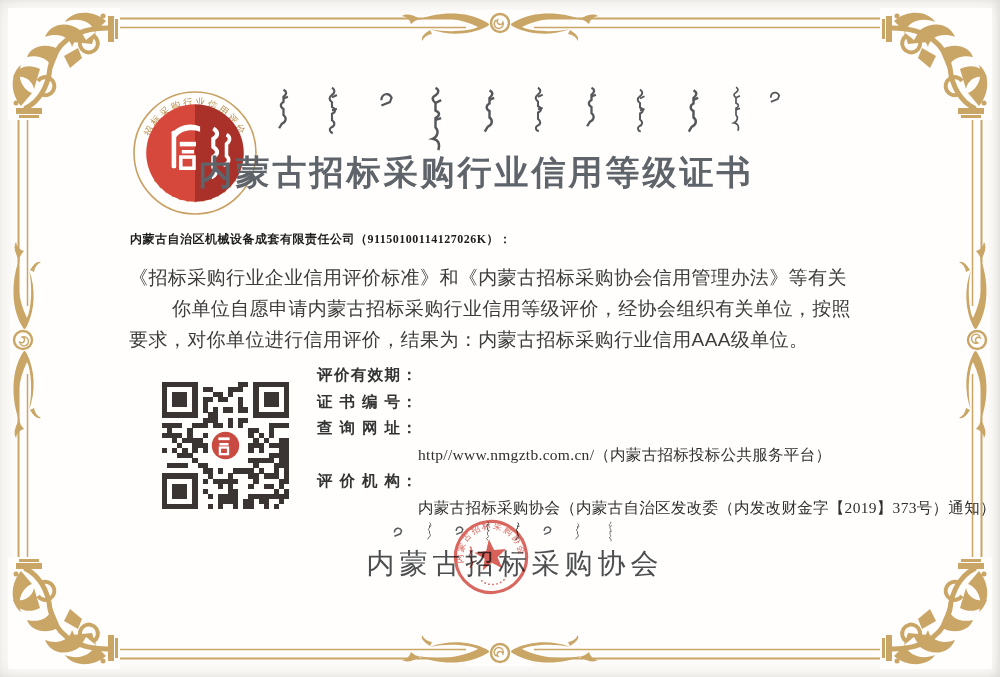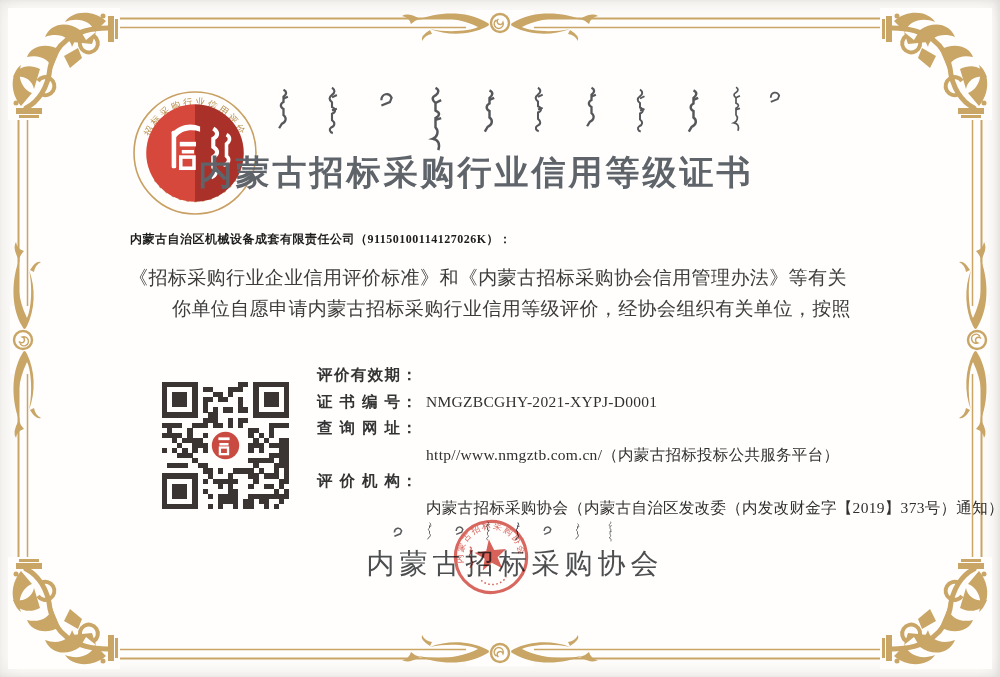--- a/index.html
+++ b/index.html
@@ -28,21 +28,21 @@
     font-family:"Liberation Sans", sans-serif;
   }
   .body-text .ln{white-space:nowrap;}
   .body-text .indent{padding-left:43px;}
   .details{
     left:317px;top:365px;display:grid;grid-auto-rows:26.6px;
     font-size:15.5px;color:#2f2f2f;
   }
   .drow{display:flex;align-items:baseline;white-space:nowrap;}
   .dlabel{
-    display:inline-block;width:100px;margin-right:9px;flex:0 0 100px;
+    display:inline-block;width:100px;margin-right:1px;flex:0 0 100px;
     font-weight:600;color:#333;text-align:justify;text-align-last:justify;
     font-family:"Liberation Serif", serif;
   }
   .dvalue{letter-spacing:.3px;font-family:"Liberation Serif", serif;}
   .footer-mongolian{left:0;top:521px;width:1000px;padding-left:30px;box-sizing:border-box;text-align:center;}
   .footer-mongolian svg{display:inline-block;}
   .assoc-name{
     left:0;top:545px;width:1000px;padding-left:30px;box-sizing:border-box;
     text-align:center;font-size:28px;font-weight:500;letter-spacing:5px;
     color:#4b4d4f;font-family:"Liberation Serif", serif;
@@ -156,20 +156,21 @@
     <use href="#mgC" x="496" y="4" width="14" height="14"></use>
   </svg>
 
   <div class="abs title">内蒙古招标采购行业信用等级证书</div>
 
   <div class="abs company">内蒙古自治区机械设备成套有限责任公司（91150100114127026K）：</div>
 
   <div class="abs body-text">
     <div class="ln">《招标采购行业企业信用评价标准》和《内蒙古招标采购协会信用管理办法》等有关</div>
     <div class="ln indent">你单位自愿申请内蒙古招标采购行业信用等级评价，经协会组织有关单位，按照</div>
+    <div class="ln">要求，对你单位进行信用评价，结果为：内蒙古招标采购行业信用AAA级单位。</div>
   </div>
 
   <svg class="abs" style="left:162px;top:382px;" width="127" height="127" viewBox="0 0 25 25" shape-rendering="crispEdges">
     <rect x="0" y="0" width="25" height="25" fill="#fffefc"></rect>
     <g fill="#3a3533">
       <rect x="0" y="0" width="7" height="7"></rect>
         <rect x="1" y="1" width="5" height="5" fill="#fffefc"></rect>
         <rect x="2" y="2" width="3" height="3"></rect>
       <rect x="18" y="0" width="7" height="7"></rect>
         <rect x="19" y="1" width="5" height="5" fill="#fffefc"></rect>
@@ -369,21 +370,20 @@
       <rect x="11.4" y="12.9" width="1.6" height="1.3" fill="none" stroke="#fff" stroke-width="0.45"></rect>
     </g>
   </svg>
 
   <div class="abs details">
     <div class="drow">
       <span class="dlabel">评价有效期：</span>
     </div>
     <div class="drow">
       <span class="dlabel">证 书 编 号：</span>
-      <span class="dvalue">NMGZBCGHY-2021-XYPJ-D0001</span>
     </div>
     <div class="drow">
       <span class="dlabel">查 询 网 址：</span>
     </div>
     <div class="drow">
       <span class="dlabel"></span>
       <span class="dvalue">http//www.nmgztb.com.cn/（内蒙古招标投标公共服务平台）</span>
     </div>
     <div class="drow">
       <span class="dlabel">评 价 机 构：</span>

